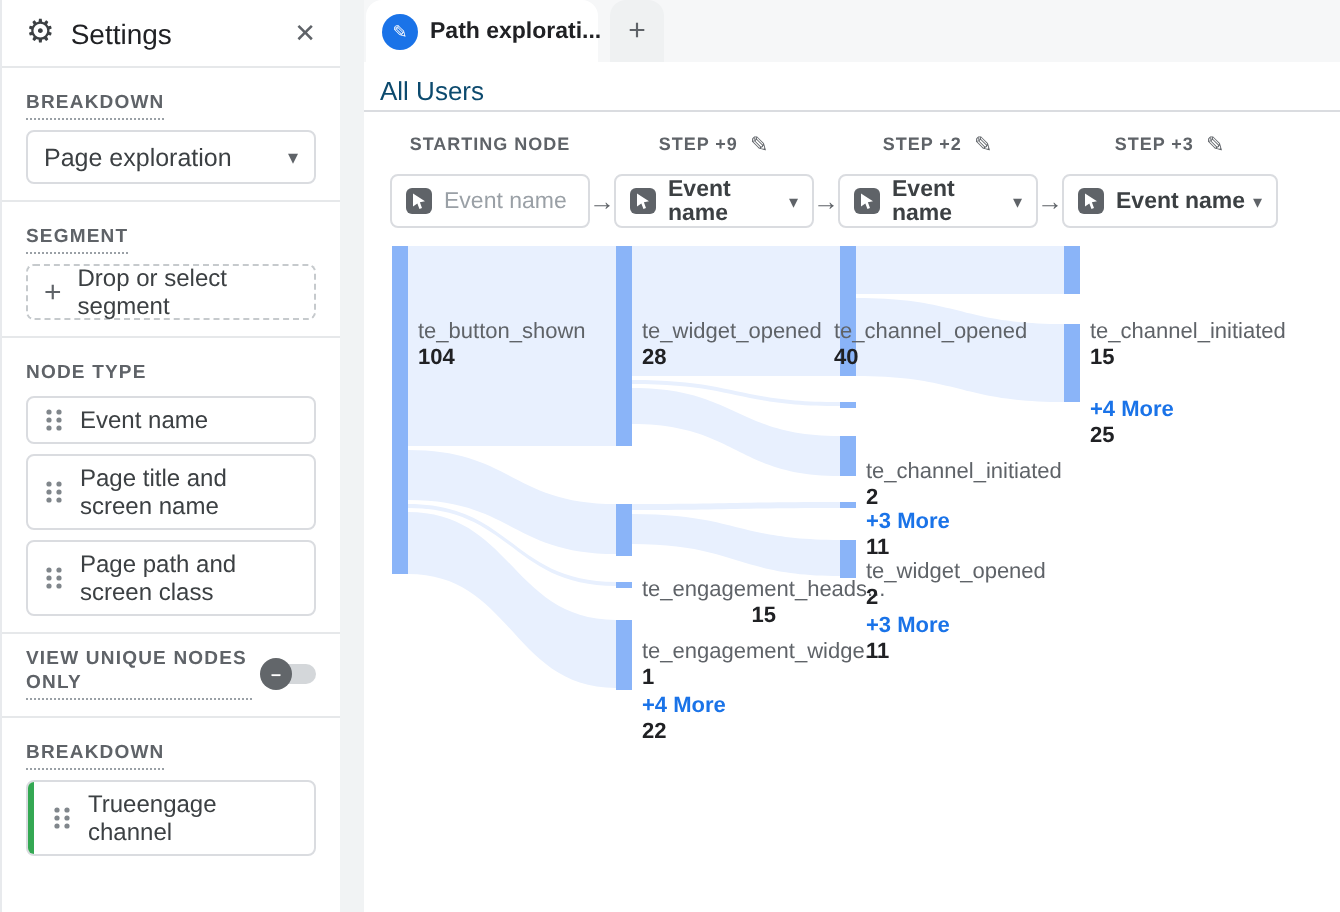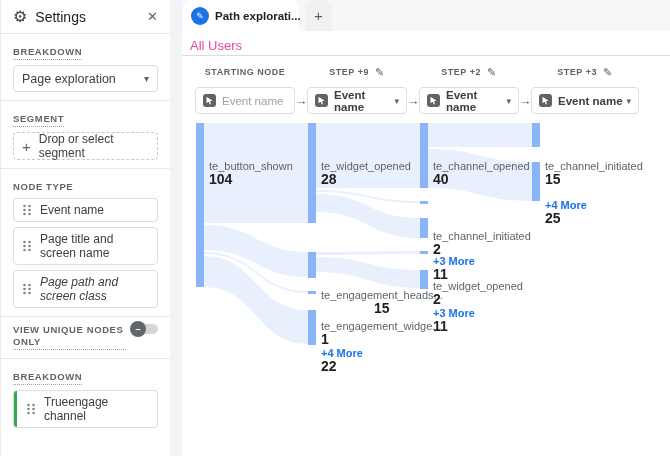--- a/index.html
+++ b/index.html
@@ -23,21 +23,21 @@
   .select-box .caret { margin-left:auto; color:#5f6368; font-size:10px; }
   .dash-btn { height:28px; border:1px dashed #c6cacd; border-radius:4px; display:flex; align-items:center;
               padding:0 8px; font-size:12px; color:#3c4043; background:#fff; }
   .dash-btn .plus { font-size:15px; color:#5f6368; margin-right:8px; }
   .chip { border:1px solid #dadce0; border-radius:4px; background:#fff; display:flex; align-items:center;
           padding:4px 8px; font-size:12px; color:#3c4043; min-height:24px; margin-bottom:5px; line-height:14px; }
   .chip:last-child { margin-bottom:0; }
   .chip .drag { flex:0 0 10px; margin-right:8px; display:flex; }
   .chip.accented { position:relative; overflow:hidden; }
   .chip.accented::before { content:""; position:absolute; left:0; top:0; bottom:0; width:3px; background:var(--accent); }
-  .toggle-row { display:flex; align-items:flex-start; justify-content:space-between; }
+  .toggle-row { display:flex; align-items:center; justify-content:space-between; }
   .toggle { position:relative; width:26px; height:10px; background:#d4d7da; border-radius:6px; flex:0 0 26px; margin-left:6px; }
   .toggle .knob { position:absolute; left:-2px; top:-3px; width:16px; height:16px; border-radius:50%;
                   background:#62666a; color:#fff; font-size:9px; font-weight:bold; display:flex;
                   align-items:center; justify-content:center; line-height:1; }
 
   
   .gutter { width:12px; flex:0 0 12px; background:#f1f3f4; }
 
   
   .main { position:relative; flex:1; height:456px; background:#fff; }
@@ -45,42 +45,42 @@
   .tab { position:absolute; left:1px; top:0; height:31px; width:116px; background:#fff;
          border-radius:8px 8px 0 0; display:flex; align-items:center; padding:0 8px; }
   .tab-ico { width:18px; height:18px; border-radius:50%; background:#1a73e8; color:#fff; font-size:9px;
              display:flex; align-items:center; justify-content:center; margin-right:6px; flex:0 0 18px; }
   .tab-label { font-size:11.5px; font-weight:bold; color:#202124; white-space:nowrap; }
   .tab .caret { font-size:9px; color:#5f6368; margin-left:7px; }
   .tab-add { position:absolute; left:123px; top:0; height:31px; width:27px; background:#eff1f2;
              border-radius:8px 8px 0 0; display:flex; align-items:center; justify-content:center;
              font-size:15px; color:#5f6368; }
   .canvas-title { position:absolute; top:31px; left:0; right:0; height:25px; padding:7px 15px 0 8px;
-                  font-size:13px; color:#ec4899; border-bottom:1px solid #dadce0; }
+                  font-size:13px; color:#0c4a6e; border-bottom:1px solid #dadce0; }
 
   .step-label { position:absolute; top:66px; height:12px; display:flex; align-items:center; justify-content:center;
                 font-size:9px; font-weight:bold; letter-spacing:.5px; color:#5f6368; gap:6px; }
   .step-label .pencil { font-size:11px; color:#5f6368; font-weight:normal; }
   .step-box { position:absolute; top:87px; height:27px; background:#fff; border:1px solid #dadce0; border-radius:4px;
               display:flex; align-items:center; padding:0 7px; font-size:11.5px; color:#3c4043; font-weight:bold; }
   .step-box.placeholder { font-weight:normal; color:#9aa0a6; }
   .step-box .nodeico { width:13px; height:13px; border-radius:3px; background:#5f6368; margin-right:6px; flex:0 0 13px;
                        display:flex; align-items:center; justify-content:center; }
   .step-box .caret { margin-left:auto; font-size:9px; color:#5f6368; font-weight:normal; }
   .step-arrow { position:absolute; top:93px; width:14px; text-align:center; font-size:13px; color:#5f6368; }
 
   .lx1 { left:13px; width:100px; }  .lx2 { left:125px; width:100px; }
   .lx3 { left:237px; width:100px; } .lx4 { left:349px; width:108px; }
   .ax1 { left:112px; } .ax2 { left:224px; } .ax3 { left:336px; }
 
   #sankey { position:absolute; inset:0; }
   #flows { position:absolute; left:0; top:0; }
   .node-bar { position:absolute; width:8px; background:#8ab4f8; }
   .node-label { position:absolute; font-size:11px; line-height:12px; color:#5f6368; white-space:nowrap;margin-top:36px; }
-  .node-label .val { display:block; font-weight:bold; color:#202124; font-size:14px; margin-top:1px; }
+  .node-label .val { display:block; font-weight:bold; color:#202124; font-size:11px; margin-top:1px; }
   .node-label .nm.more { color:#1a73e8; font-weight:bold; }
 </style>
 </head>
 <body>
 
 <div class="app">
 
   <div class="sidebar">
     <div class="sb-header">
       <span class="gear">⚙</span>
@@ -136,21 +136,21 @@
         <span class="drag">
             <svg width="10" height="14">
               <circle cx="2.5" cy="3" r="1.3" fill="#80868b"></circle>
               <circle cx="7.5" cy="3" r="1.3" fill="#80868b"></circle>
               <circle cx="2.5" cy="7" r="1.3" fill="#80868b"></circle>
               <circle cx="7.5" cy="7" r="1.3" fill="#80868b"></circle>
               <circle cx="2.5" cy="11" r="1.3" fill="#80868b"></circle>
               <circle cx="7.5" cy="11" r="1.3" fill="#80868b"></circle>
             </svg>
           </span>
-        <span style="white-space:normal;font-style:italic;">Page path and screen class</span>
+        <span style="white-space:normal;">Page path and screen class</span>
       </div>
     </div>
 
     <div class="section toggle-row">
       <span class="sec-label dotted" style="margin-bottom:0;">VIEW UNIQUE NODES ONLY</span>
       <span class="toggle">
         <span class="knob">–</span>
       </span>
     </div>
 
@@ -260,21 +260,21 @@
         <div class="node-label" style="left: 27px; top: 124px;"><span class="nm">te_button_shown</span><span class="val">104</span></div>
         <div class="node-bar" style="left: 126px; top: 123px; height: 100px; background: rgb(138, 180, 248);"></div>
         <div class="node-label" style="left: 139px; top: 124px;"><span class="nm">te_widget_opened</span><span class="val">28</span></div>
         <div class="node-bar" style="left: 126px; top: 252px; height: 26px; background: rgb(138, 180, 248);"></div>
         <div class="node-label" style="left: 139px; top: 253px; text-align: center;"><span class="nm">te_engagement_heads...</span><span class="val">15</span></div>
         <div class="node-bar" style="left: 126px; top: 291px; height: 3px; background: rgb(138, 180, 248);"></div>
         <div class="node-label" style="left: 139px; top: 284px;"><span class="nm">te_engagement_widge...</span><span class="val">1</span></div>
         <div class="node-bar" style="left: 126px; top: 310px; height: 35px; background: rgb(138, 180, 248);"></div>
         <div class="node-label" style="left: 139px; top: 311px;"><span class="nm more" style="color: rgb(26, 115, 232);">+4 More</span><span class="val">22</span></div>
         <div class="node-bar" style="left: 238px; top: 123px; height: 65px; background: rgb(138, 180, 248);"></div>
-        <div class="node-label" style="left: 251px; top: 124px;"><span class="nm">te_channel_opened</span><span class="val">40</span></div>
+        <div class="node-label" style="left: 235px; top: 124px;"><span class="nm">te_channel_opened</span><span class="val">40</span></div>
         <div class="node-bar" style="left: 238px; top: 201px; height: 3px; background: rgb(138, 180, 248);"></div>
         <div class="node-label" style="left: 251px; top: 194px;"><span class="nm">te_channel_initiated</span><span class="val">2</span></div>
         <div class="node-bar" style="left: 238px; top: 218px; height: 20px; background: rgb(138, 180, 248);"></div>
         <div class="node-label" style="left: 251px; top: 219px;"><span class="nm more" style="color: rgb(26, 115, 232);">+3 More</span><span class="val">11</span></div>
         <div class="node-bar" style="left: 238px; top: 251px; height: 3px; background: rgb(138, 180, 248);"></div>
         <div class="node-label" style="left: 251px; top: 244px;"><span class="nm">te_widget_opened</span><span class="val">2</span></div>
         <div class="node-bar" style="left: 238px; top: 270px; height: 19px; background: rgb(138, 180, 248);"></div>
         <div class="node-label" style="left: 251px; top: 271px;"><span class="nm more" style="color: rgb(26, 115, 232);">+3 More</span><span class="val">11</span></div>
         <div class="node-bar" style="left: 350px; top: 123px; height: 24px; background: rgb(138, 180, 248);"></div>
         <div class="node-label" style="left: 363px; top: 124px;"><span class="nm">te_channel_initiated</span><span class="val">15</span></div>

